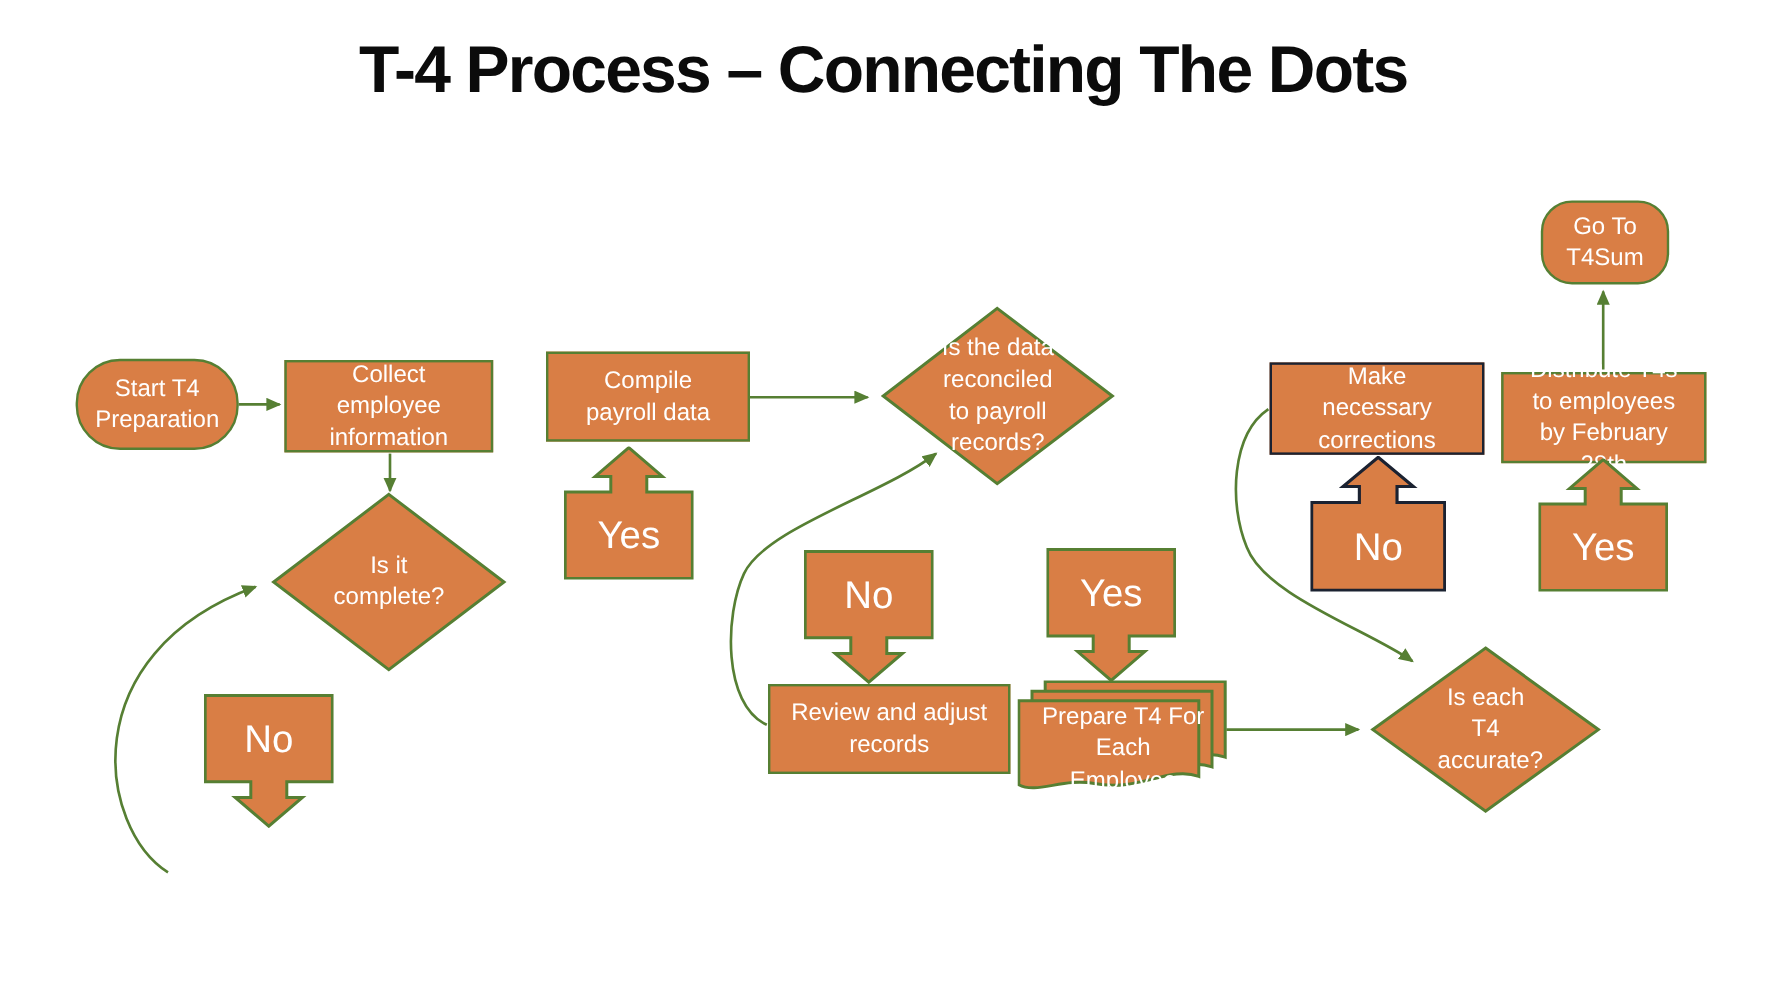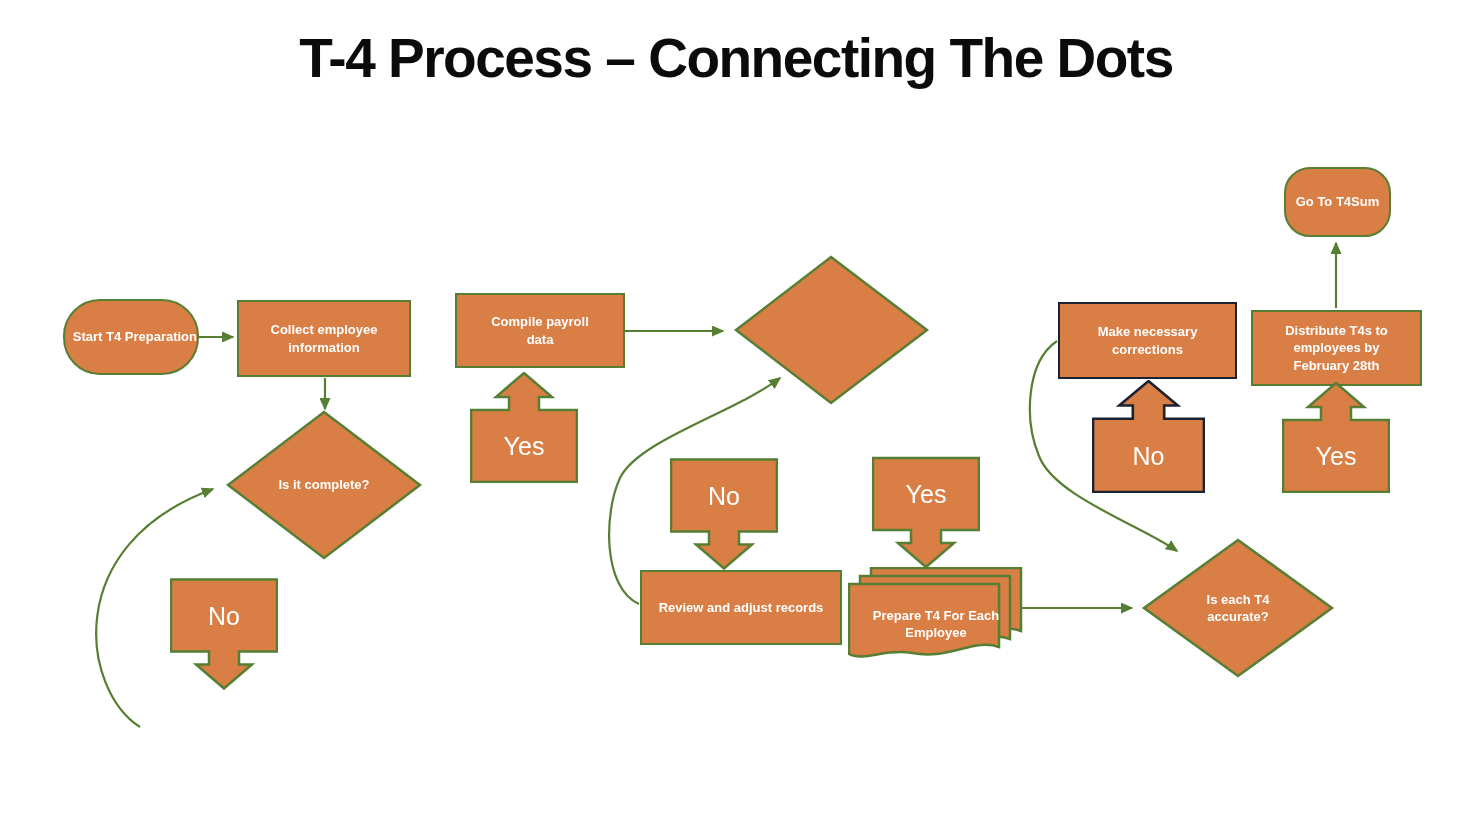--- a/index.html
+++ b/index.html
@@ -14,29 +14,29 @@
   }
   .node { position:absolute; box-sizing:border-box; }
   .rect {
     background:#D97E45; border:2.5px solid #567F33;
     display:flex; align-items:center; justify-content:center; text-align:center;
   }
   .rect.darkline { border-color:#1B2231; }
   .stadium36 { border-radius:37px;justify-content:flex-end; }
   .stadium26 { border-radius:26px; }
   .lbl {
-    font-size:13px; font-weight:700; line-height:1.32; color:#ffffff;
+    font-size:20px; font-weight:400; line-height:1.32; color:#ffffff;
     text-align:center; pointer-events:none;
   }
   .diamond, .blockarrow, .docstack { position:absolute; }
   .diamond svg, .blockarrow svg, .docstack svg { position:absolute; left:0; top:0; display:block; }
   .diamond .lbl, .docstack .lbl, .blockarrow .lbl {
     position:absolute; left:50%; transform:translate(-50%,-50%);
   }
-  .biglbl { font-size:25px; font-weight:500; line-height:1; }
+  .biglbl { font-size:32px; font-weight:500; line-height:1; }
   #connectors { position:absolute; left:0; top:0; pointer-events:none; }
   #connectors path.edge { fill:none; stroke:#567F33; stroke-width:2.2px; }
   .shape-orange { fill:#D97E45; stroke:#567F33; stroke-width:2.5px; }
   .shape-orange-dark { fill:#D97E45; stroke:#1B2231; stroke-width:2.5px; }
 </style>
 </head>
 <body>
 
 <div id="stage">
 
@@ -89,20 +89,21 @@
     <svg width="108" height="111" viewBox="0 0 108 111">
       <polygon class="shape-orange" points="1,38 39,38 39,25 26,25 54,1 82,25 69,25 69,38 107,38 107,110 1,110"></polygon>
     </svg>
     <span class="lbl biglbl" style="top:74px;">Yes</span>
   </div>
 
   <div class="diamond" style="left:733px; top:255px; width:197px; height:150px;">
     <svg width="197" height="150" viewBox="0 0 197 150">
       <polygon class="shape-orange" points="98,2 194,75 98,148 3,75"></polygon>
     </svg>
+    <span class="lbl" style="top:75px; width:96px;">Is the data reconciled to payroll records?</span>
   </div>
 
   <div class="blockarrow" style="left:670px; top:458px; width:108px; height:112px;">
     <svg width="108" height="112" viewBox="0 0 108 111">
       <polygon class="shape-orange" points="1,1 107,1 107,73 69,73 69,86 82,86 54,110 26,86 39,86 39,73 1,73"></polygon>
     </svg>
     <span class="lbl biglbl" style="top:38px;">No</span>
   </div>
 
   <div class="node rect" style="left:640px; top:570px; width:202px; height:75px; padding:0 14px;">

